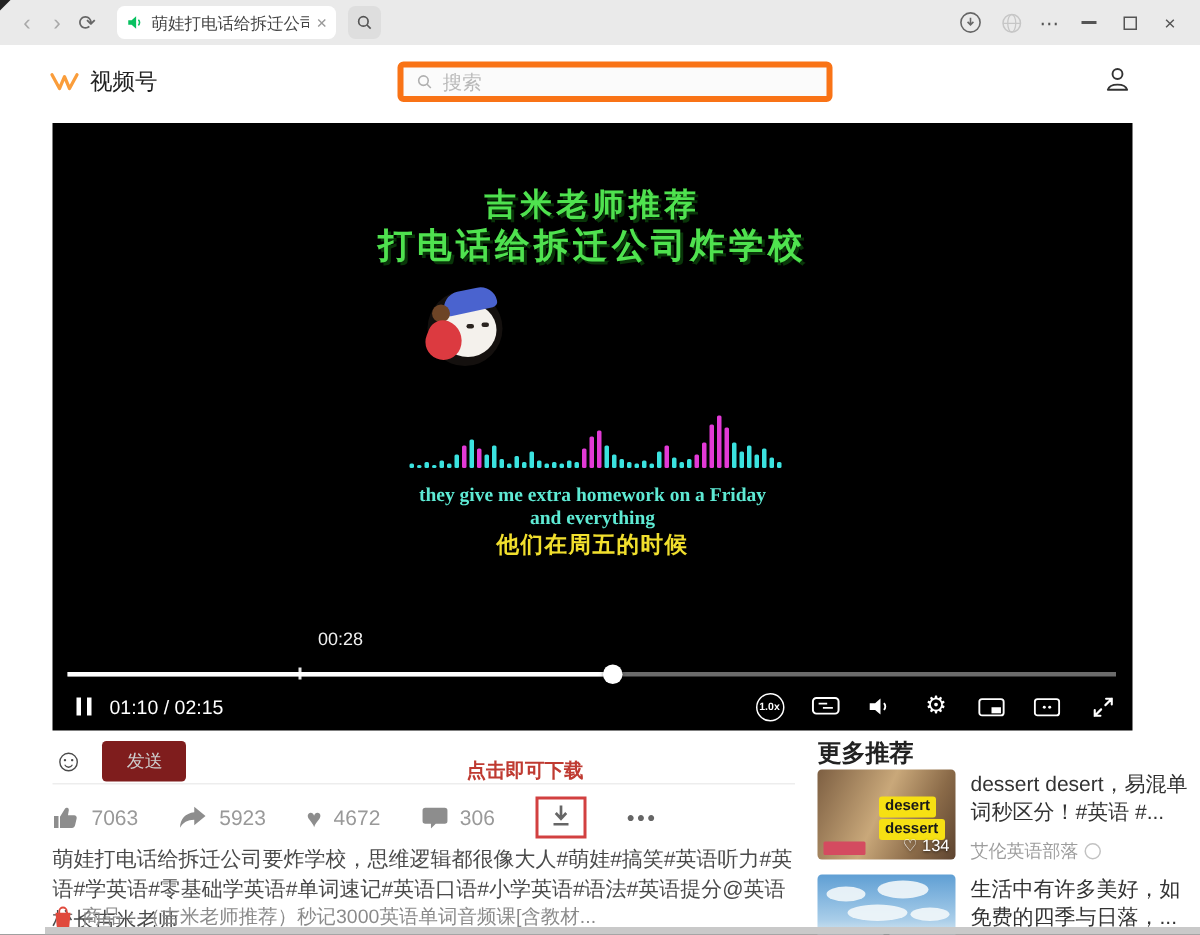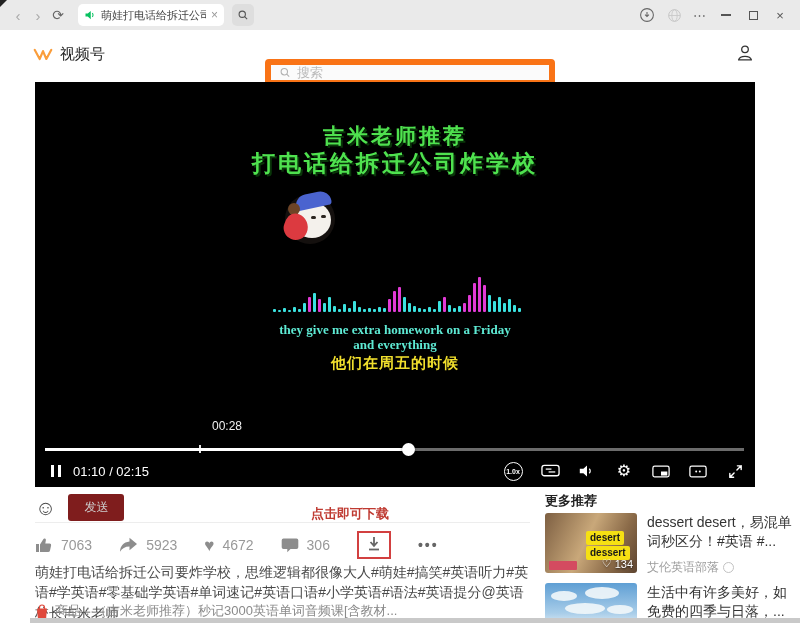--- a/index.html
+++ b/index.html
@@ -18,21 +18,21 @@
   .browser-right { margin-left:auto; display:flex; align-items:center; gap:11px; padding-right:12px; }
   .browser-right .win-icon { display:flex; align-items:center; justify-content:center; width:16px; height:16px; color:#555; font-size:13px; }
   .menu-dots { font-size:13px; color:#555; letter-spacing:1px; }
   .max-box { width:9px; height:9px; border:1.2px solid #555; }
   .min-line { width:10px; height:1.5px; background:#555; }
 
   
   .site-header { position:absolute; top:30px; left:0; width:800px; height:48px; background:#fff; display:flex; align-items:center; }
   .brand { display:flex; align-items:center; gap:7px; margin-left:33px; }
   .brand-name { font-size:15px; color:#222; }
-  .header-search { position:absolute; left:265px; top:29px; width:290px; height:27px; background:#fbfbfb; border:6px solid #f97316; border-radius:4px; display:flex; align-items:center; padding:0 8px; gap:6px; }
+  .header-search { position:absolute; left:265px; top:11px; width:290px; height:27px; background:#fbfbfb; border:4px solid #f97316; border-radius:4px; display:flex; align-items:center; padding:0 8px; gap:6px; }
   .header-search input { border:none; outline:none; background:transparent; font-size:13px; color:#333; width:100%; font-family:inherit; }
   .header-search input::placeholder { color:#b9b9b9; }
   .header-user { position:absolute; right:44px; top:12px; }
 
   
   .player { position:absolute; top:82px; left:35px; width:720px; height:405px; background:#000; overflow:hidden; }
   .vtitle { position:absolute; width:100%; text-align:center; font-weight:bold; color:#4fe24f; letter-spacing:3px;
             text-shadow:2px 2px 0 rgba(10,60,10,.9), -1px -1px 0 rgba(0,0,0,.7); }
   .vtitle.l1 { top:40px; font-size:21px; }
   .vtitle.l2 { top:66px; font-size:23px; }
@@ -88,21 +88,21 @@
   .download-box { border:2px solid #d24040; padding:3px 7px 4px; display:flex; align-items:center; color:#666; }
   .more-dots { color:#666; font-size:14px; letter-spacing:2px; font-weight:bold; }
 
   .description { position:absolute; top:70px; left:0; width:495px; font-size:14px; line-height:1.45; color:#4a4a4a; }
   .product-row { position:absolute; top:110px; left:0; display:flex; align-items:center; gap:6px; font-size:13px; color:#8a8a8a; }
 
   .bottom-strip { position:absolute; left:30px; top:618px; width:770px; height:5px; background:#c9c9c9; }
 
   
   .sidebar { position:absolute; left:545px; top:492px; width:250px; }
-  .sidebar-title { font-size:13px; font-weight:bold; color:#222; }
+  .sidebar-title { font-size:16px; font-weight:bold; color:#222; }
   .rec-item { position:absolute; left:0; display:flex; gap:10px; width:250px; }
   .rec-item.i1 { top:21px; }
   .rec-item.i2 { top:91px; }
   .rec-thumb { position:relative; width:92px; height:60px; border-radius:3px; overflow:hidden; flex:none; }
   .thumb1 { background:linear-gradient(115deg,#7d5f42 0%,#c9a87a 45%,#8a6a48 75%,#5d4430 100%); }
   .thumb2 { background:linear-gradient(180deg,#5f9fd4 0%,#aacdе8 55%,#cfe3ef 70%,#8fb06c 100%);
             background:linear-gradient(180deg,#5f9fd4 0%,#a8cde9 50%,#d8e8f2 68%,#90b16e 100%); }
   .cloud { position:absolute; background:#f2f7fa; border-radius:50%; opacity:.9; }
   .silhouette { position:absolute; left:44px; bottom:6px; width:4px; height:16px; background:#2c2c2c; border-radius:2px; }
   .thumb-label { position:absolute; left:4px; background:#f6e013; color:#1a1a1a; font-size:10px; font-weight:bold; padding:0 4px; border-radius:2px; line-height:14px;margin-left:37px; }

